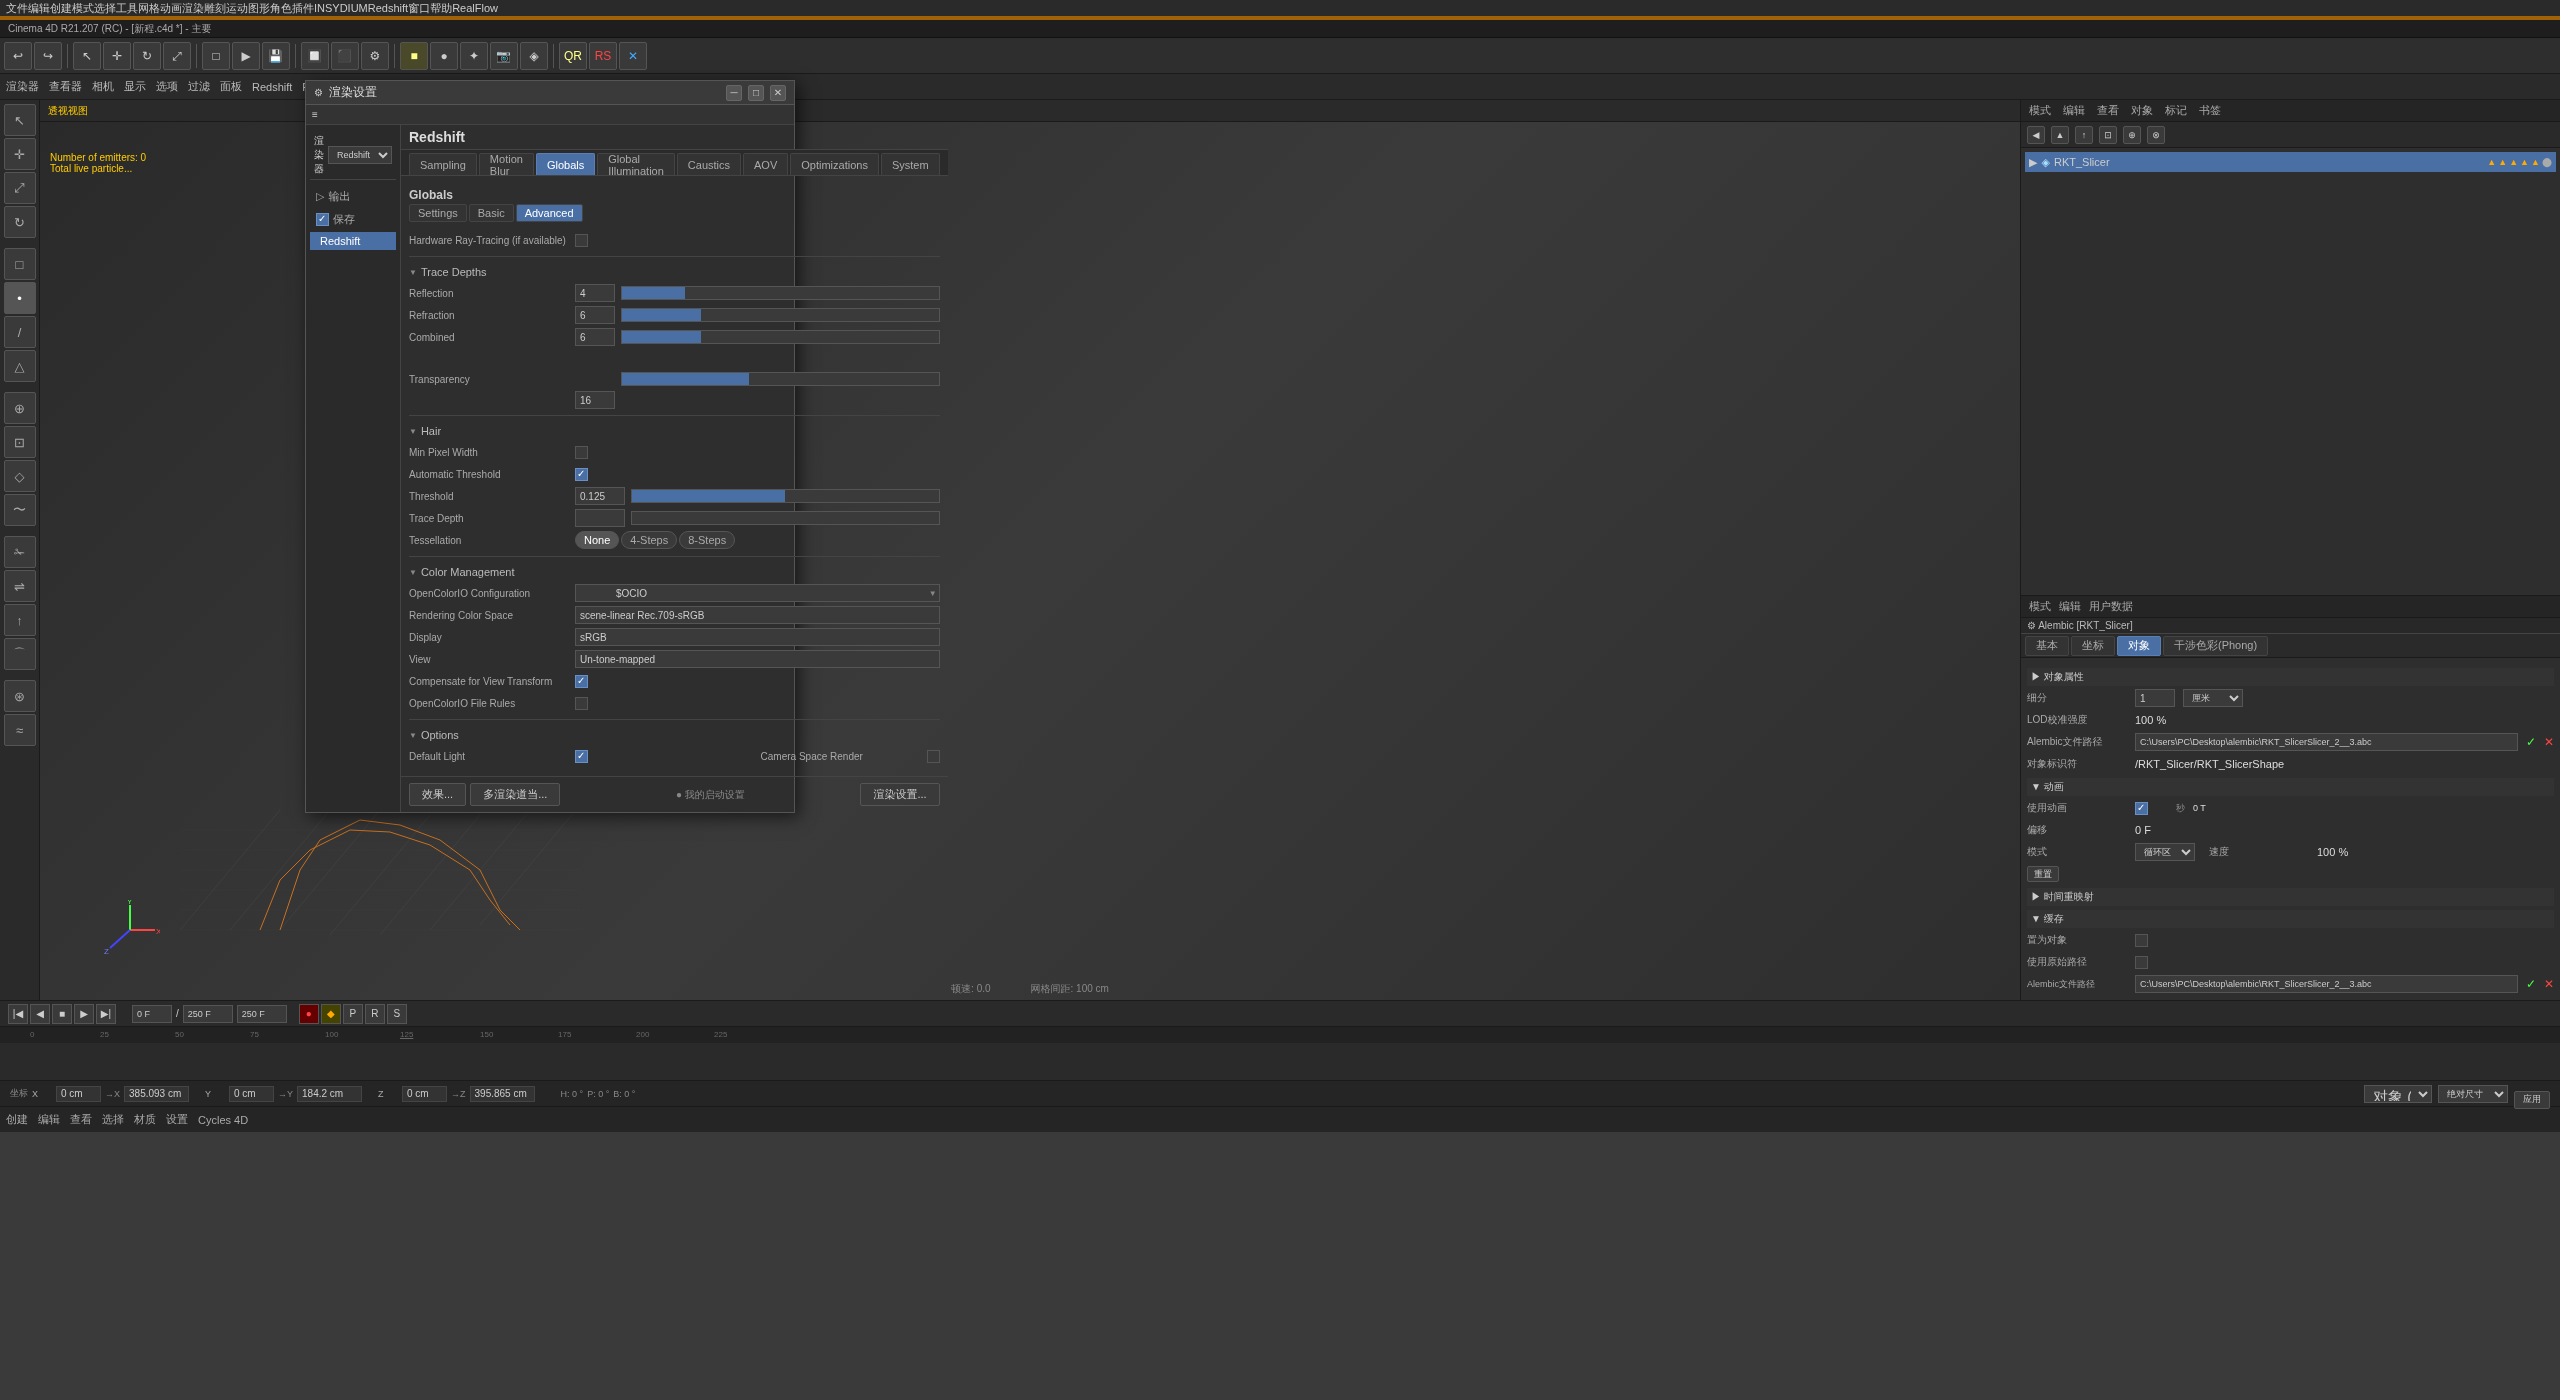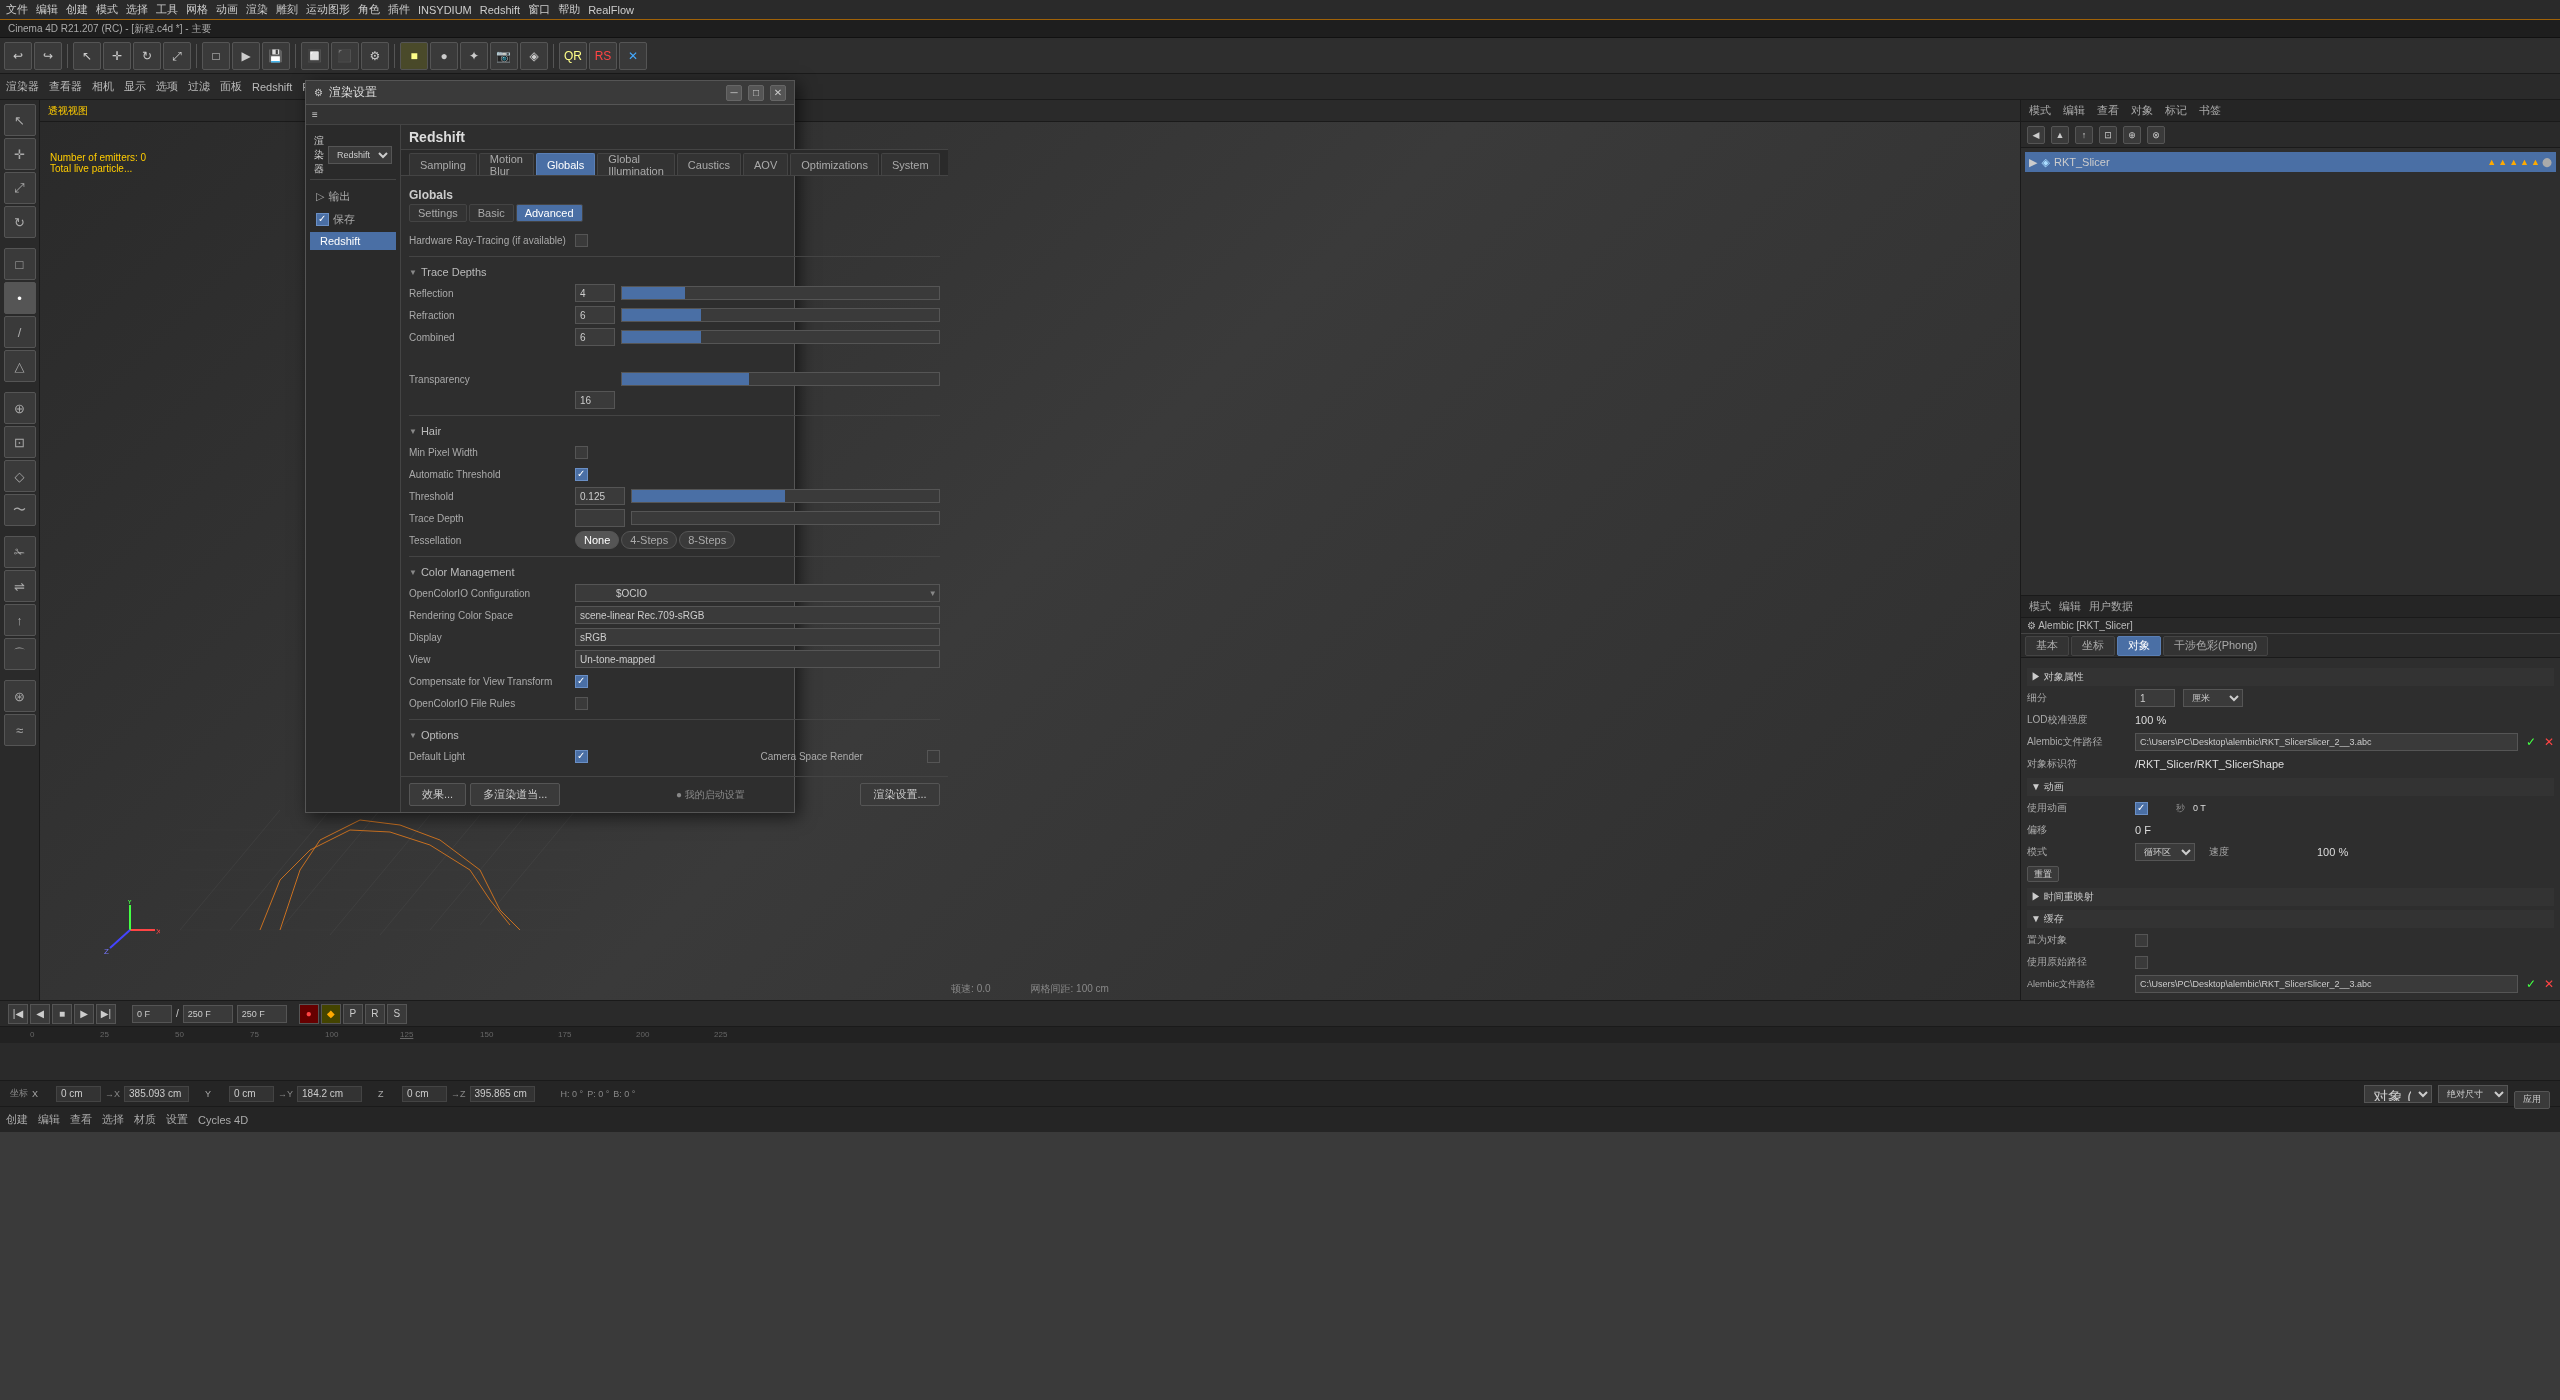--- a/index.html
+++ b/index.html
@@ -14,24 +14,24 @@
       position: relative;
     }
 
     
     .top-menubar {
       background: #2a2a2a;
       height: 20px;
       display: flex;
       align-items: center;
       padding: 0 6px;
-      border-bottom: 1px solid #a16207;
-      font-size: 11px;
-      color: #ccc;
-      gap: 8px;
+      border-bottom: 4px solid #a16207;
+      font-size: 11px;
+      color: #ccc;
+      gap: 0;
     }
     .top-menubar span { cursor: pointer; white-space: nowrap; }
 
     
     .title-bar {
       background: #1e1e1e;
       height: 18px;
       display: flex;
       align-items: center;
       padding: 0 8px;

